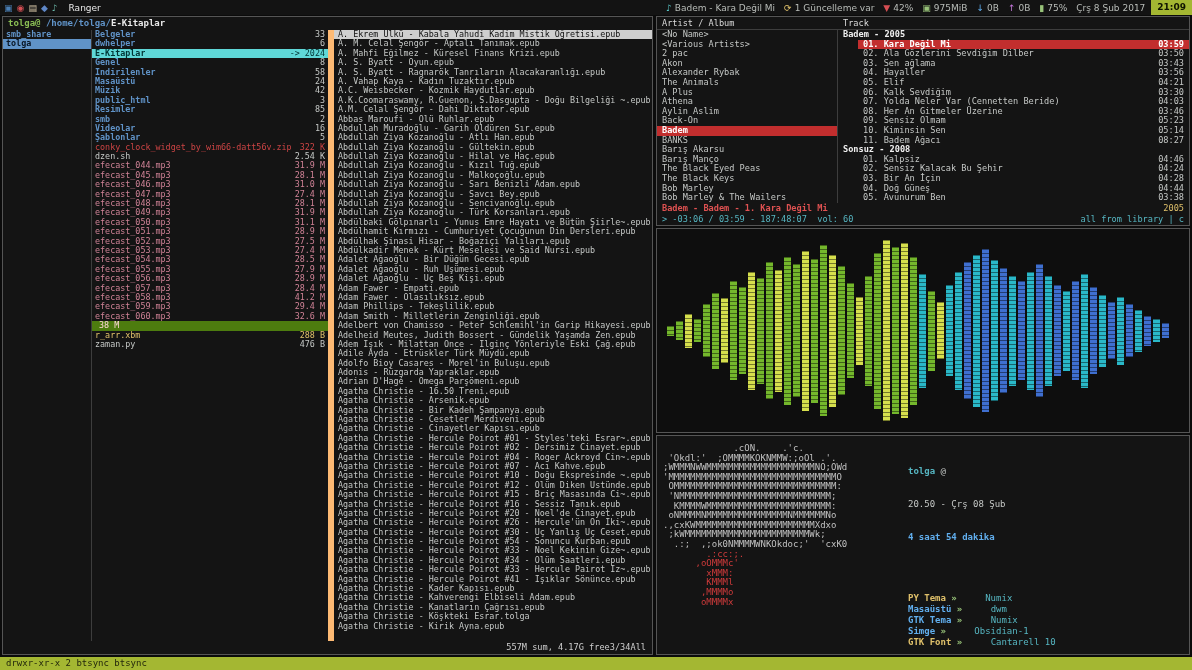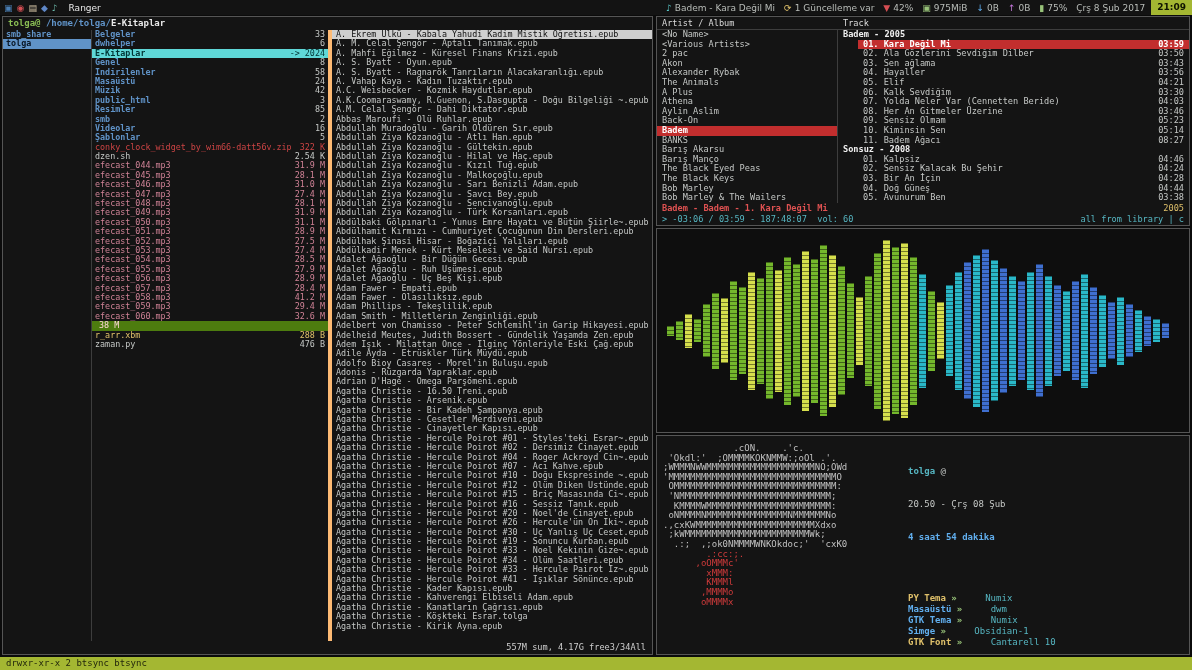--- a/index.html
+++ b/index.html
@@ -21,21 +21,21 @@
   .seg{display:flex;align-items:center;gap:3px;white-space:pre;}
   .clock-chip{background:var(--green-bar);color:#101400;padding:0 6px;height:15px;line-height:15px;font-weight:bold;}
   
   .window{position:absolute;background:var(--panel);border:1px solid var(--border);box-sizing:border-box;}
   
   #ranger-window{left:2px;top:16px;width:651px;height:639px;}
   .rtitle{height:13px;line-height:13px;padding:0 5px;font-size:9px;font-weight:bold;white-space:pre;}
   .ruser{color:var(--user-green);} .rpath{color:var(--dir-blue);} .rcur{color:#eaeaea;}
   .rcols{position:absolute;top:13px;bottom:13px;left:0;right:0;display:flex;}
   .pcol{width:88px;border-right:1px solid #3d3d3d;overflow:hidden;}
-  .mcol{width:236px;border-right:4px solid #fdba74;overflow:hidden;}
+  .mcol{width:236px;border-right:6px solid #fdba74;overflow:hidden;}
   .bcol{flex:1;overflow:hidden;}
   .prow{font-size:8.4px;line-height:9.4px;height:9.4px;padding:0 3px;color:var(--dir-blue);font-weight:bold;white-space:pre;}
   .prow.psel{background:var(--dir-blue);color:#081524;}
   .frow{display:flex;justify-content:space-between;font-size:8.4px;line-height:9.4px;height:9.4px;padding:0 3px;white-space:pre;}
   .frow .nm{overflow:hidden;} .frow .sz{flex:none;margin-left:4px;}
   .t-dir{color:var(--dir-blue);font-weight:bold;} .t-dir .sz{color:var(--fg);font-weight:normal;}
   .t-file{color:var(--fg);gap:36px;} .t-archive{color:var(--red);} .t-media{color:var(--media);} .t-image{color:var(--yellow);}
   .frow.fsel{background:var(--sel-cyan);color:#003535;} .frow.fsel .sz{color:#003535;}
   .frow.fmark{background:#4d7c0f;color:#ffd9d9;flex-direction:column;} .frow.fmark .sz{color:#ffd9d9;}
   .brow{font-size:8.4px;line-height:9.4px;height:9.4px;padding:0 4px;color:var(--fg);white-space:pre;overflow:hidden;}
@@ -194,21 +194,21 @@
         <div class="brow">Agatha Christie - Hercule Poirot #02 - Dersimiz Cinayet.epub</div>
         <div class="brow">Agatha Christie - Hercule Poirot #04 - Roger Ackroyd Cin~.epub</div>
         <div class="brow">Agatha Christie - Hercule Poirot #07 - Acı Kahve.epub</div>
         <div class="brow">Agatha Christie - Hercule Poirot #10 - Doğu Ekspresinde ~.epub</div>
         <div class="brow">Agatha Christie - Hercule Poirot #12 - Ölüm Diken Üstünde.epub</div>
         <div class="brow">Agatha Christie - Hercule Poirot #15 - Briç Masasında Ci~.epub</div>
         <div class="brow">Agatha Christie - Hercule Poirot #16 - Sessiz Tanık.epub</div>
         <div class="brow">Agatha Christie - Hercule Poirot #20 - Noel'de Cinayet.epub</div>
         <div class="brow">Agatha Christie - Hercule Poirot #26 - Hercule'ün On İki~.epub</div>
         <div class="brow">Agatha Christie - Hercule Poirot #30 - Üç Yanlış Üç Ceset.epub</div>
-        <div class="brow">Agatha Christie - Hercule Poirot #19 - Sonuncu Kurban.epub</div>
+        <div class="brow">Agatha Christie - Hercule Poirot #54 - Sonuncu Kurban.epub</div>
         <div class="brow">Agatha Christie - Hercule Poirot #33 - Noel Kekinin Gize~.epub</div>
         <div class="brow">Agatha Christie - Hercule Poirot #34 - Ölüm Saatleri.epub</div>
         <div class="brow">Agatha Christie - Hercule Poirot #33 - Hercule Pairot İz~.epub</div>
         <div class="brow">Agatha Christie - Hercule Poirot #41 - Işıklar Sönünce.epub</div>
         <div class="brow">Agatha Christie - Kader Kapısı.epub</div>
         <div class="brow">Agatha Christie - Kahverengi Elbiseli Adam.epub</div>
         <div class="brow">Agatha Christie - Kanatların Çağrısı.epub</div>
         <div class="brow">Agatha Christie - Köşkteki Esrar.tolga</div>
         <div class="brow">Agatha Christie - Kirik Ayna.epub</div>
       </div>

